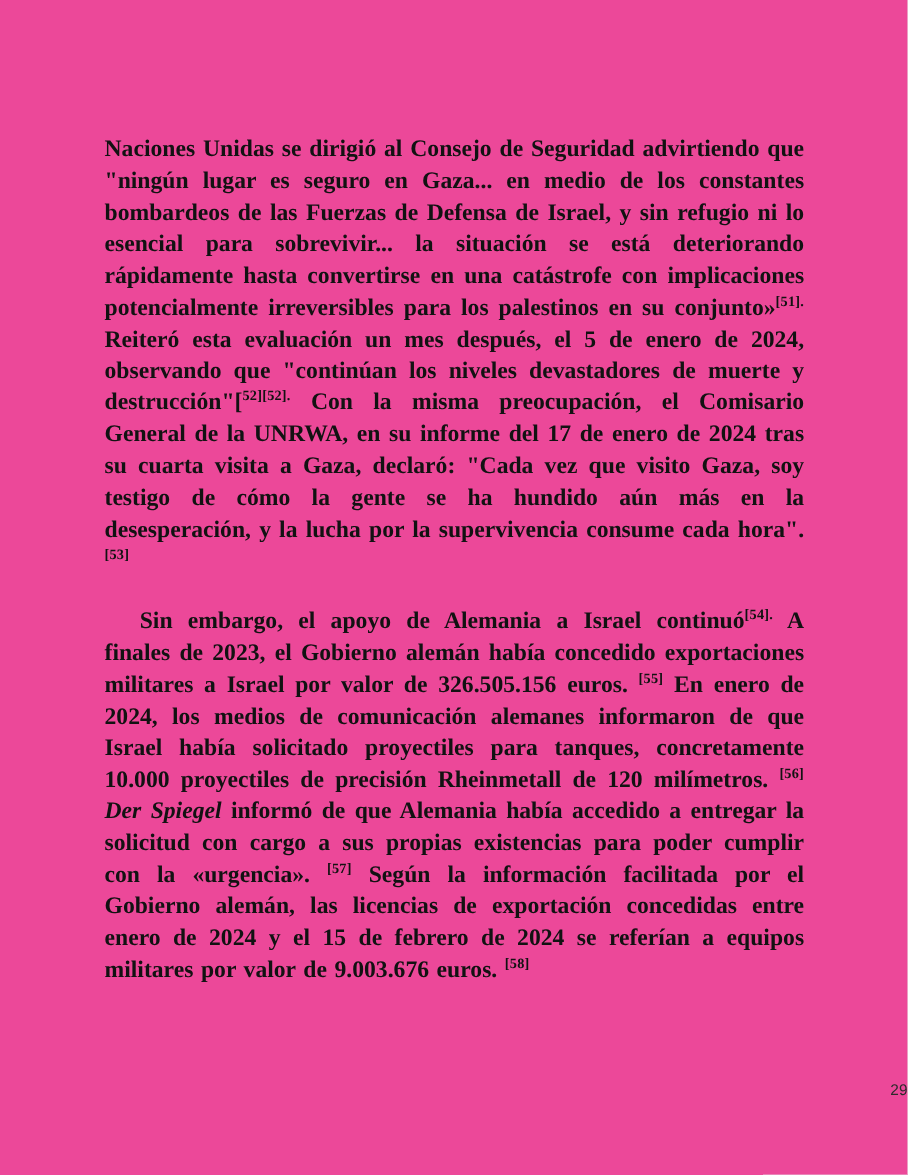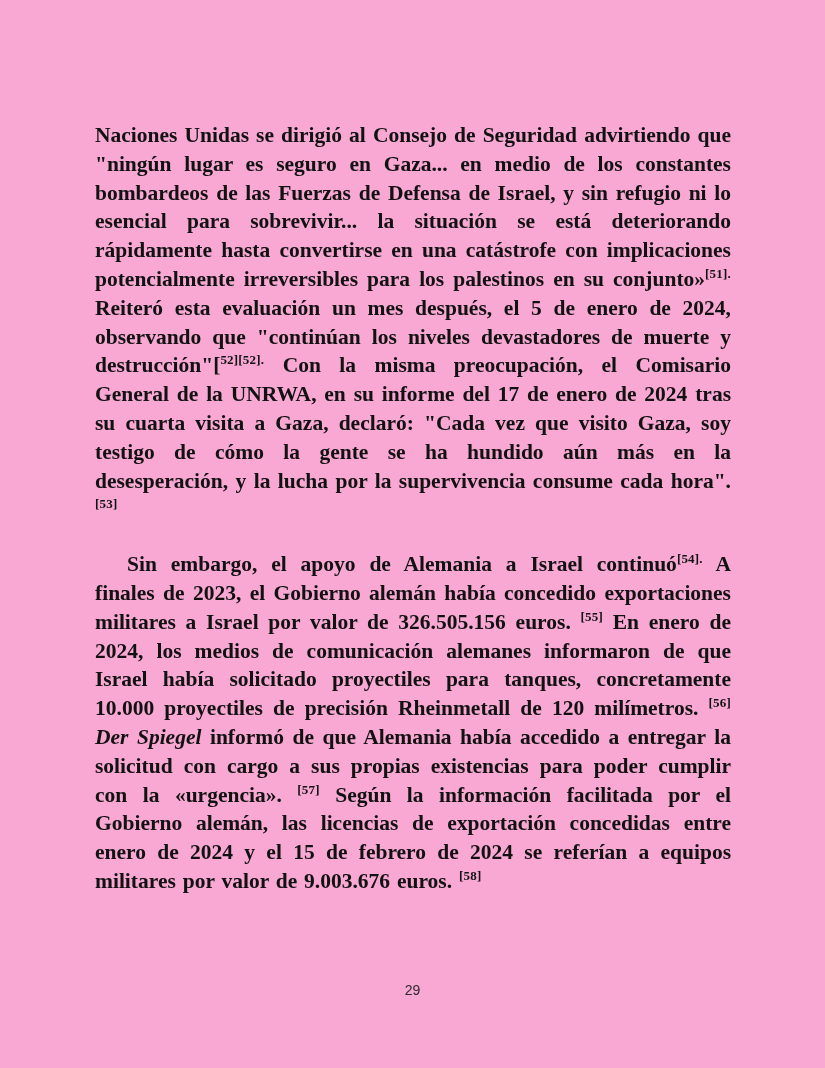--- a/index.html
+++ b/index.html
@@ -4,21 +4,21 @@
 <style>
   html, body {
     margin: 0;
     padding: 0;
     background: #e8e8e8;
   }
   .page {
     position: relative;
     width: 825px;
     height: 1068px;
-    background: #f9a8d4;
+    background: #ec4899;
     overflow: hidden;
     font-family: "Liberation Serif", "DejaVu Serif", serif;
   }
   .text-block {
     position: absolute;
     left: 95px;
     top: 121px;
     width: 636px;
     color: #121212;
     font-weight: 700;
@@ -48,21 +48,21 @@
     line-height: 0;
     vertical-align: 8px;
     letter-spacing: 0.2px;
     white-space: nowrap;
   }
   .page-number {
     position: absolute;
     left: 0;
     top: 982px;
     width: 100%;
-    text-align: center;
+    text-align: right;
     font-family: "Liberation Sans", "DejaVu Sans", sans-serif;
     font-size: 14px;
     font-weight: 400;
     color: #2b2b2b;
   }
 </style>
 </head>
 <body>
 
 <div class="page">

